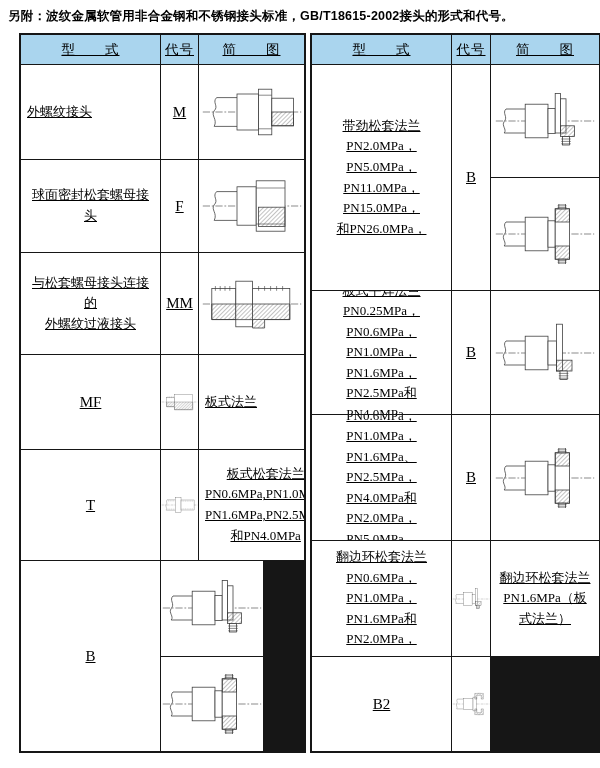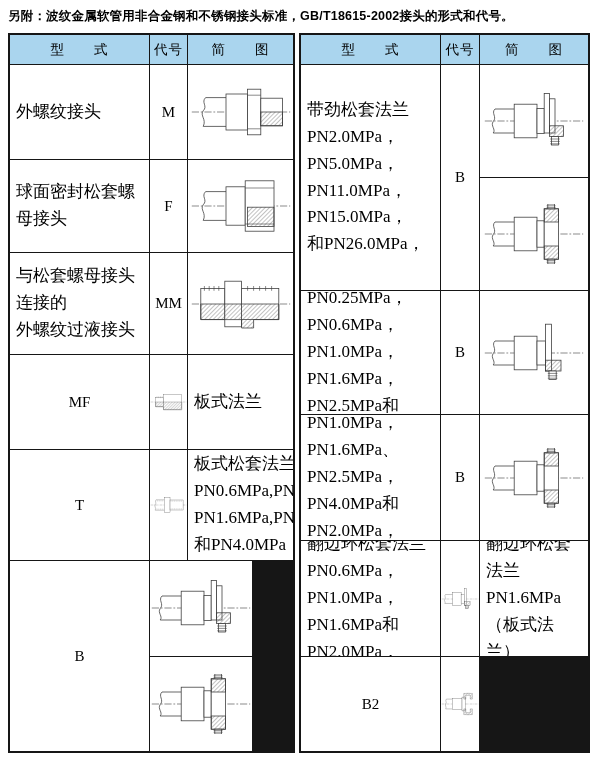--- a/index.html
+++ b/index.html
@@ -1,29 +1,29 @@
 <!DOCTYPE html>
 <html><head>
 <meta charset="utf-8">
 <style>
   html,body{margin:0;padding:0;}
   body{width:600px;height:768px;background:#ffffff;overflow:hidden;
        font-family:"Liberation Sans",sans-serif;color:#000;}
   .title{padding:8px 6px 8px 8px;font-size:12.5px;letter-spacing:.2px;font-weight:bold;}
-  .tables{display:flex;gap:4px;padding:0 8px;}
+  .tables{display:flex;gap:4px;padding:0 19px;text-decoration:underline;}
   .tbl{background:#161616;border:2px solid #161616;display:grid;grid-gap:1px;}
   .tbl-left{grid-template-columns:139px 37px 105px;
             grid-template-rows:29px 94px 92px 101px 94px 110px 190px;}
   .tbl-right{grid-template-columns:139px 38px 108px;
              grid-template-rows:29px 225px 123px 125px 115px 94px;}
   .cell{background:#fff;display:flex;align-items:center;overflow:hidden;}
   .hd{background:#aad5ee;justify-content:center;font-size:13.5px;letter-spacing:1px;}
   .hl{background:#ffffff;}
-  .type{padding:4px 6px;font-size:17px;line-height:1.58;
-        font-family:"Liberation Serif",serif;white-space:pre-line;}
+  .type{padding:4px 6px;font-size:13px;line-height:1.58;
+        font-family:"Liberation Serif",serif;white-space:pre-line;text-align:center;}
   .code{justify-content:center;font-family:"Liberation Serif",serif;font-size:15px;}
   .diag{justify-content:center;}
   .split{display:grid;grid-template-rows:1fr 1fr;grid-gap:1px;background:#161616;}
   .half{background:#fff;display:flex;align-items:center;justify-content:center;}
   svg.dg{width:102px;height:78px;stroke:#3d3d3d;fill:none;stroke-width:1.3;}
   .half svg.dg{height:86px;}
   .tall-half svg.dg{height:96px;}
   .cl{stroke-dasharray:12 3 3 3;stroke-width:1;}
   .thin{stroke-width:1;}
 </style>

